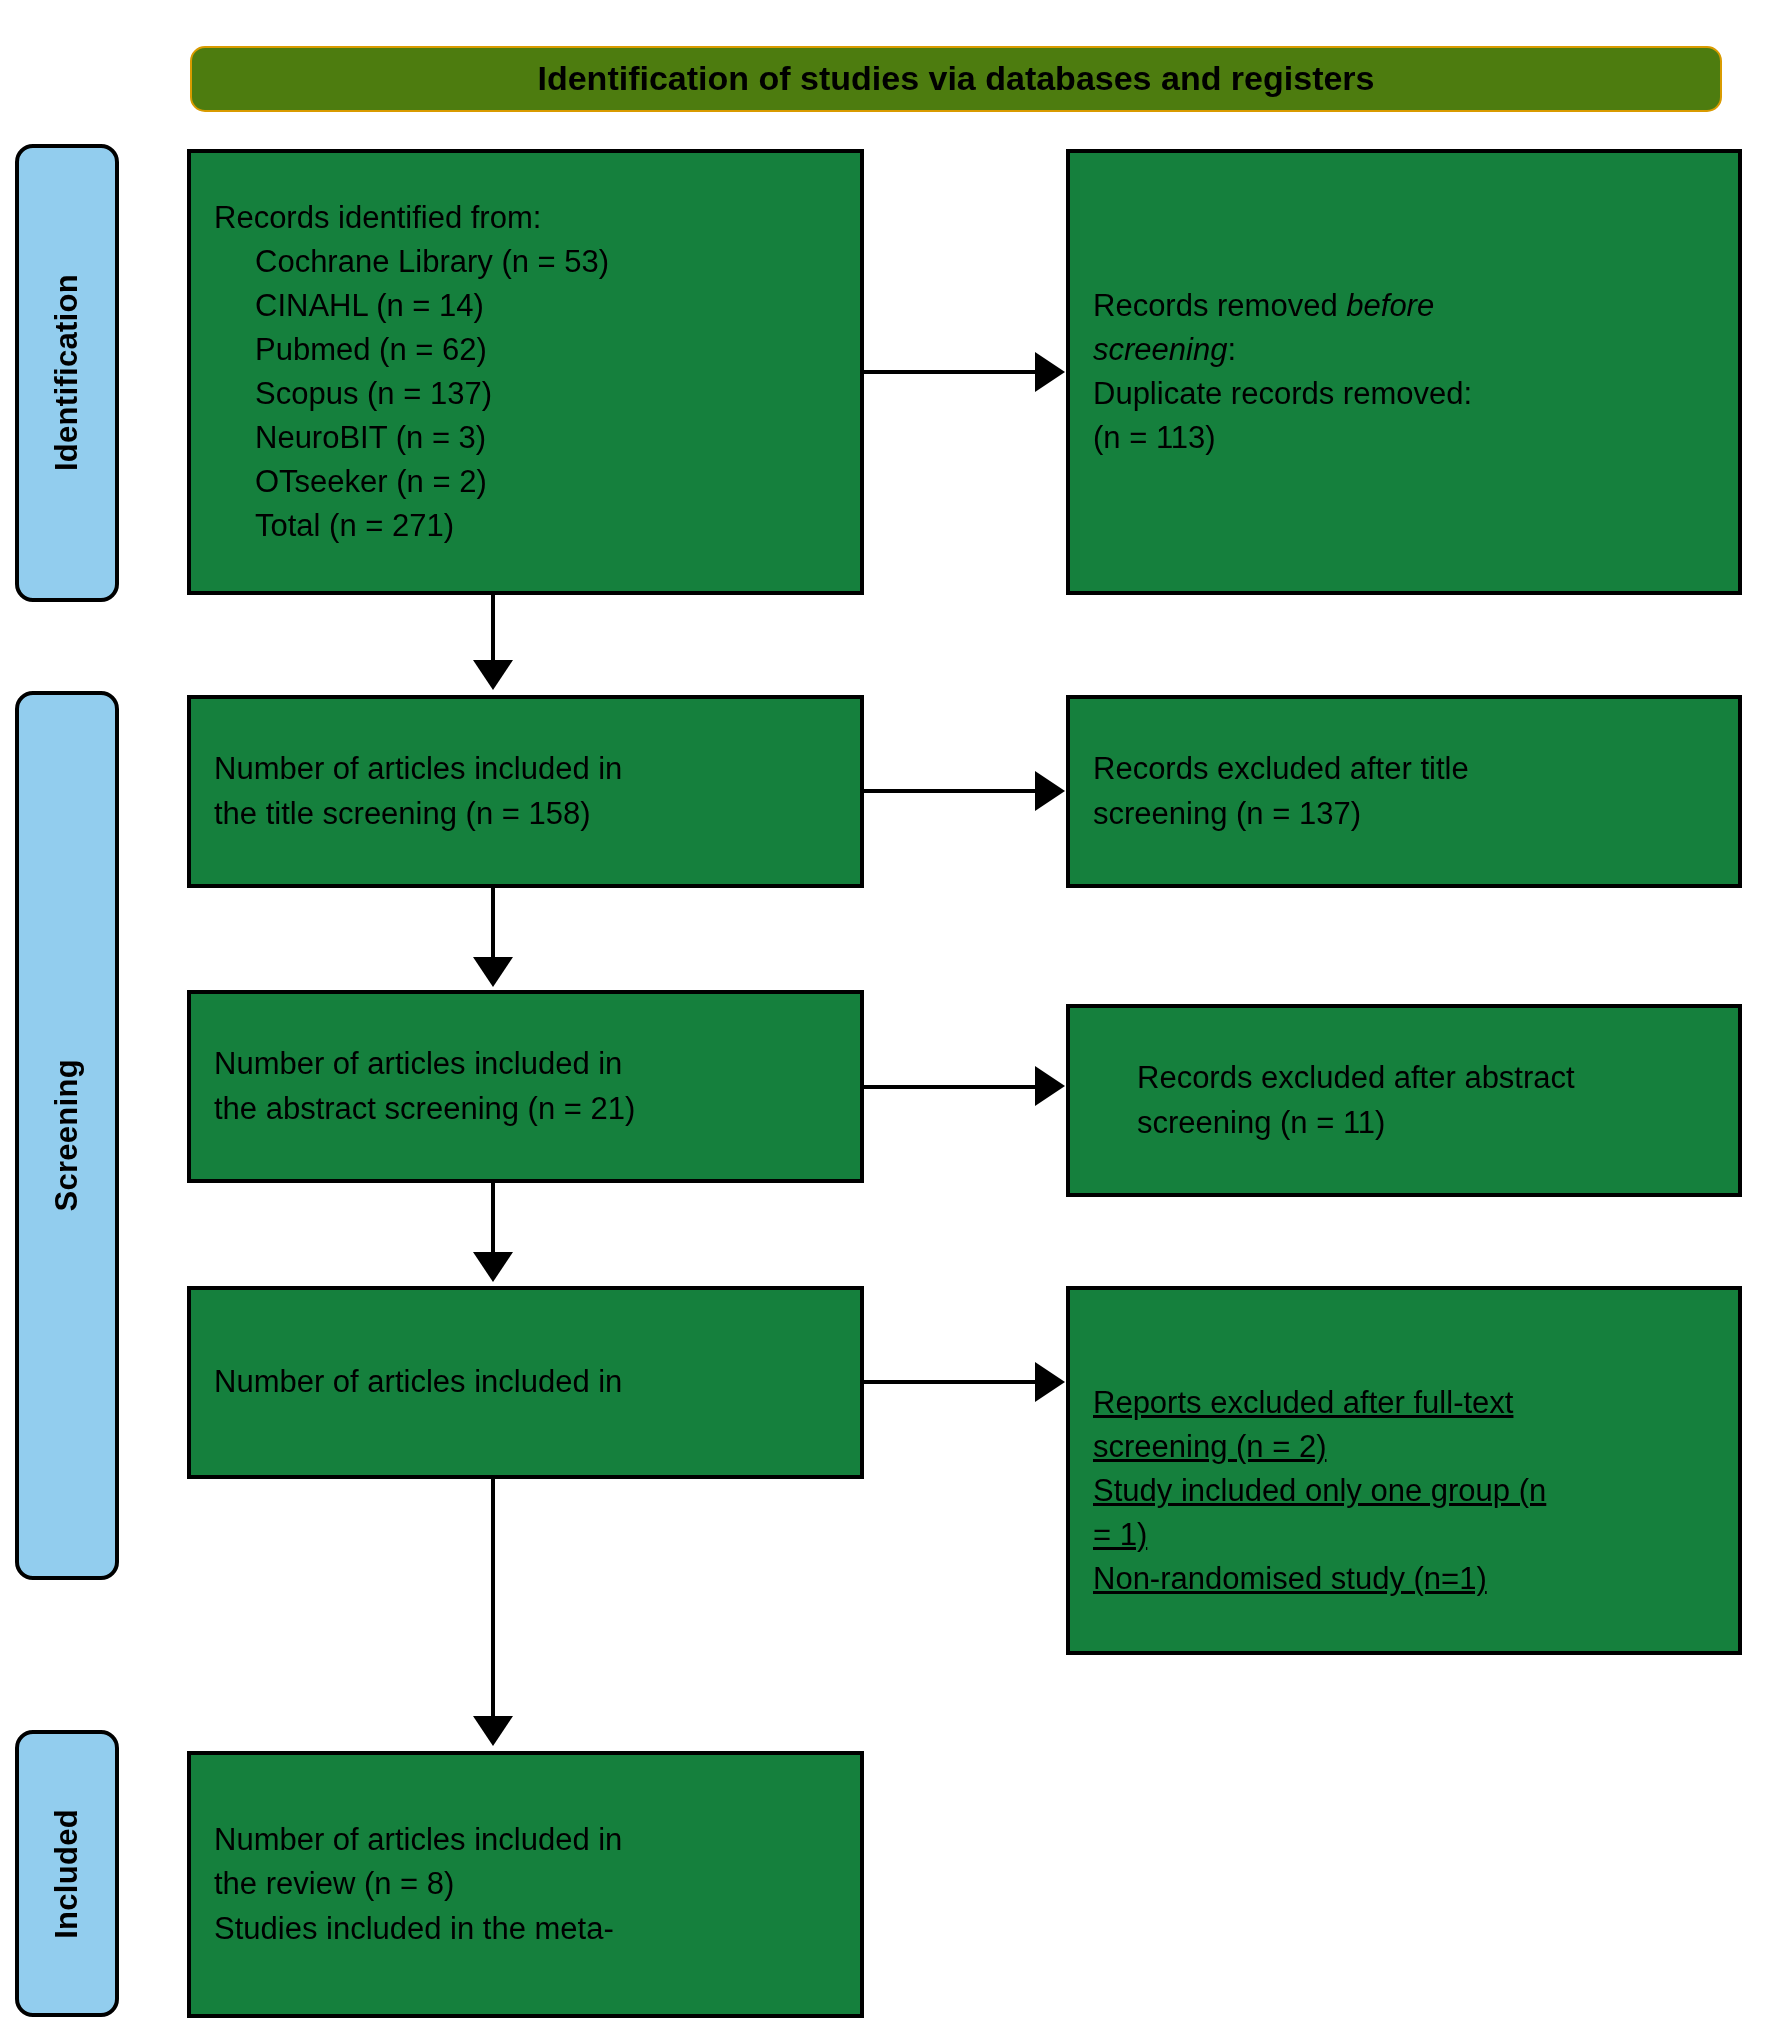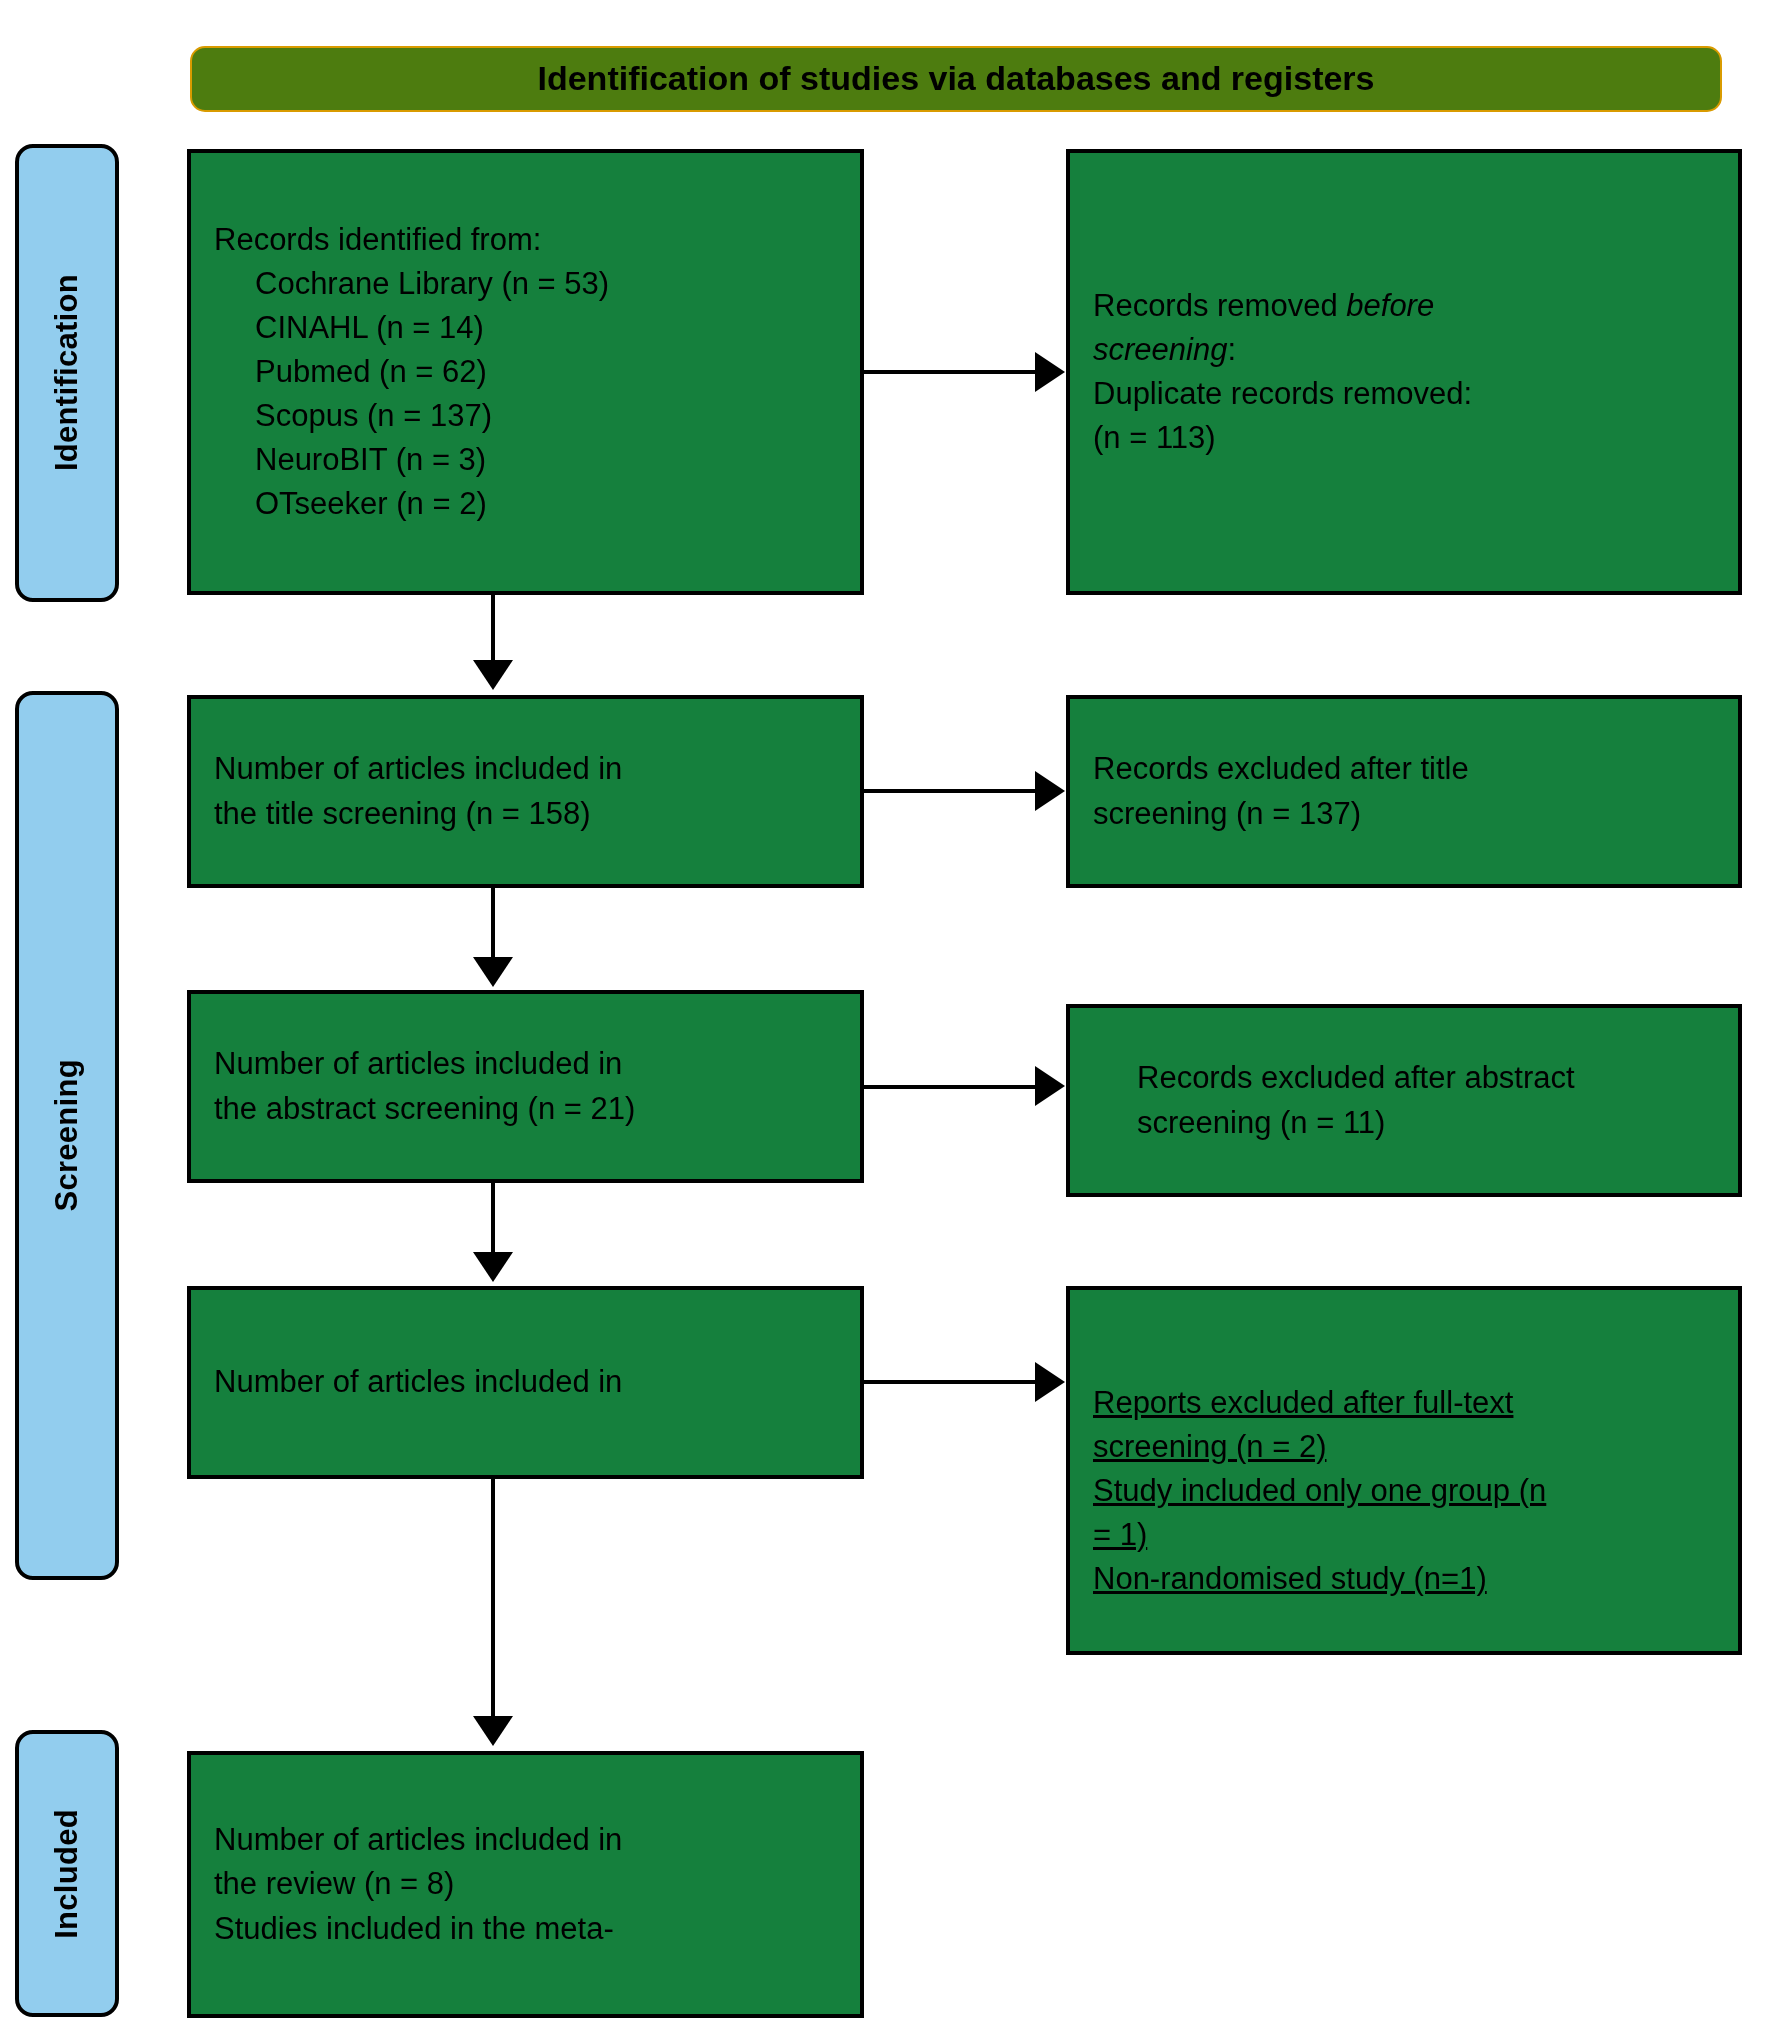--- a/index.html
+++ b/index.html
@@ -141,20 +141,21 @@
 
   <div class="box" style="left:187px; top:149px; width:677px; height:446px;">
     <div class="box-body">
       <div class="ln">Records identified from:</div>
       <div class="ln indent">Cochrane Library (n = 53)</div>
       <div class="ln indent">CINAHL (n = 14)</div>
       <div class="ln indent">Pubmed (n = 62)</div>
       <div class="ln indent">Scopus (n = 137)</div>
       <div class="ln indent">NeuroBIT (n = 3)</div>
       <div class="ln indent">OTseeker (n = 2)</div>
+      <div class="ln indent">Total (n = 271)</div>
     </div>
   </div>
 
   <div class="box" style="left:1066px; top:149px; width:676px; height:446px;">
     <div class="box-body">
       <div class="ln"><span>Records removed </span><span class="ital">before</span></div>
       <div class="ln"><span class="ital">screening</span><span>:</span></div>
       <div class="ln">Duplicate records removed:</div>
       <div class="ln">(n = 113)</div>
     </div>

